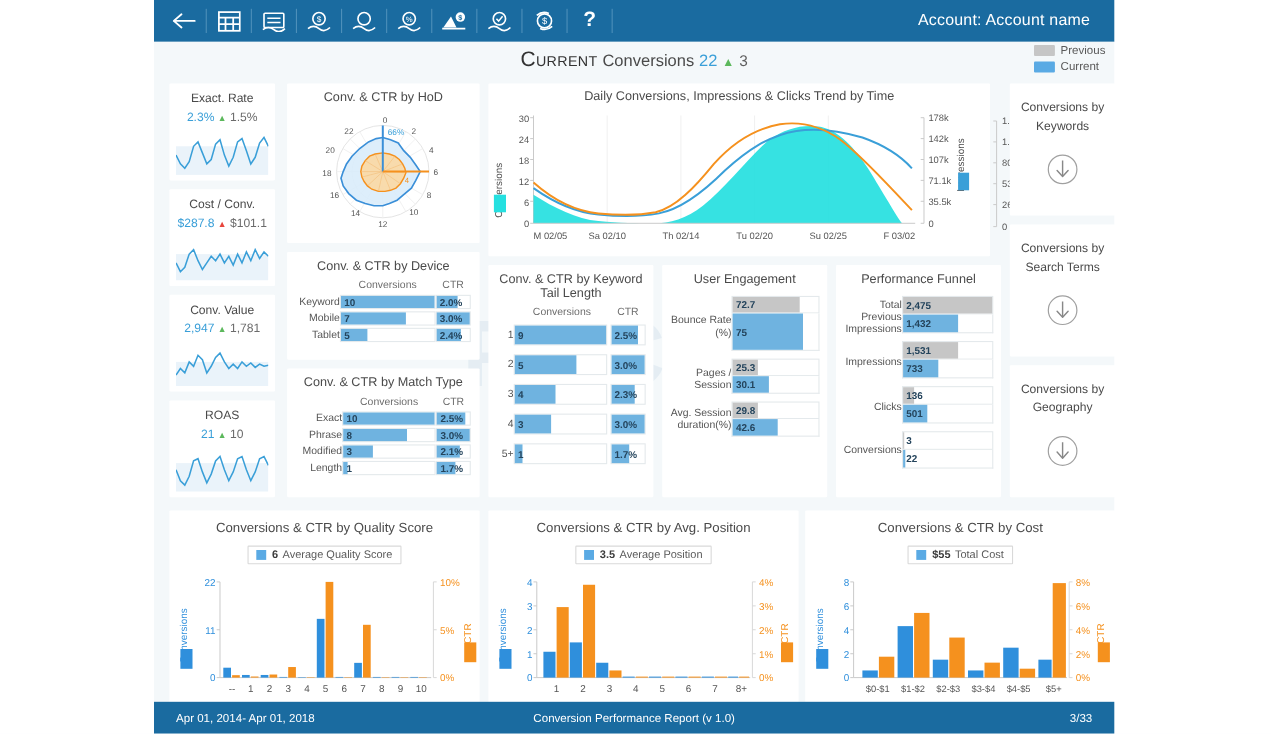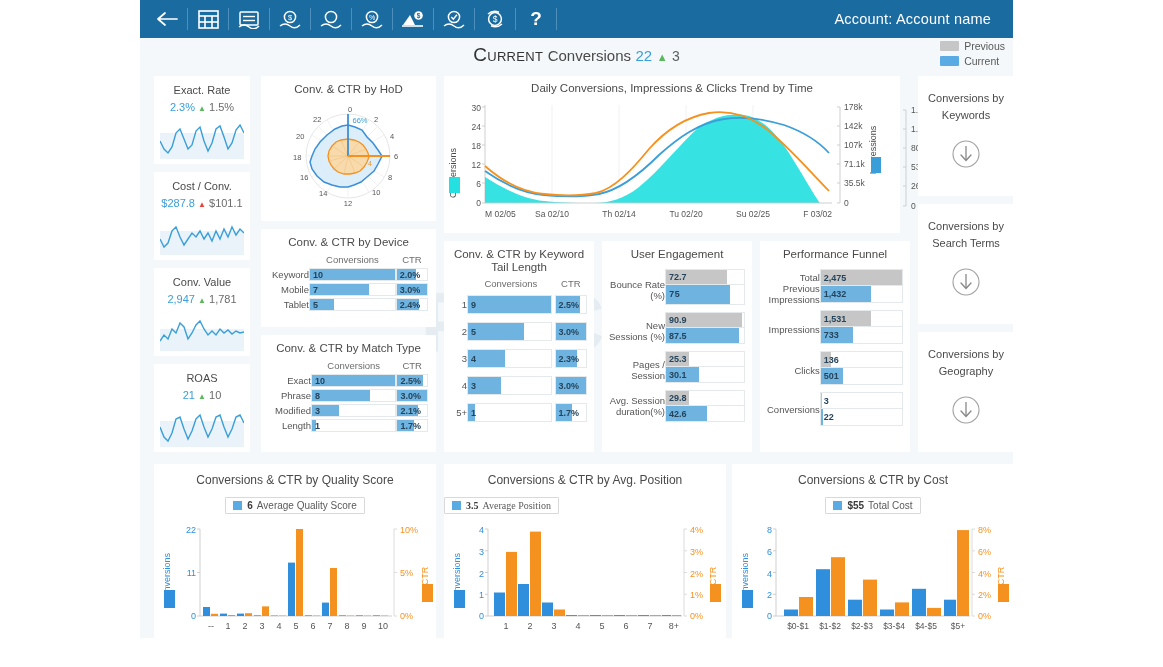--- a/index.html
+++ b/index.html
@@ -652,39 +652,23 @@
               <tr>
             <td class="rowlabel" style="width:56px; line-height:11px;">
               <span>Bounce Rate</span><br>
               <span>(%)</span>
             </td>
             <td style="padding-bottom:6px;">
               <div class="barcell" style="height:16px;">
                     <div class="bar bar-grey" style="width:78%"></div>
                     <span class="barval">72.7</span>
                   </div>
-              <div class="barcell" style="height:20px; border-top:none;font-family:Liberation Mono, monospace;">
+              <div class="barcell" style="height:34px; border-top:none;">
                     <div class="bar" style="width:82%"></div>
                     <span class="barval">75</span>
-                  </div>
-            </td>
-          </tr>
-          <tr>
-            <td class="rowlabel" style="line-height:11px;">
-              <span>New</span><br>
-              <span>Sessions (%)</span>
-            </td>
-            <td style="padding-bottom:6px;">
-              <div class="barcell" style="height:16px;">
-                    <div class="bar bar-grey" style="width:97%"></div>
-                    <span class="barval">90.9</span>
-                  </div>
-              <div class="barcell" style="height:16px; border-top:none;">
-                    <div class="bar" style="width:94%"></div>
-                    <span class="barval">87.5</span>
                   </div>
             </td>
           </tr>
           <tr>
             <td class="rowlabel" style="line-height:11px;">
               <span>Pages /</span><br>
               <span>Session</span>
             </td>
             <td style="padding-bottom:6px;">
               <div class="barcell" style="height:16px;">
@@ -898,21 +882,21 @@
           <text x="246" y="17" font-size="9" fill="#f5911e">10%</text>
           <text x="246" y="60" font-size="9" fill="#f5911e">5%</text>
           <text x="246" y="103" font-size="9" fill="#f5911e">0%</text>
           <text x="274" y="60" font-size="9" fill="#f5911e" text-anchor="middle" transform="rotate(-90 274 60)">CTR</text>
           <rect x="268" y="68" width="11" height="18" fill="#f5911e"></rect>
         </svg>
       </div>
 
       <div class="card" style="left:290px; top:392px; width:282px; height:188px;">
         <div class="card-title" style="font-size:12px; padding-top:10px;">Conversions &amp; CTR by Avg. Position</div>
-        <div style="margin-top:9px;font-family:Liberation Serif, serif;">
+        <div style="text-align:center; margin-top:9px;">
           <span class="chart-legend">
             <span class="sw"></span>
             <b>3.5</b>
             <span>Average Position</span>
           </span>
         </div>
         <svg width="282" height="126" viewBox="0 0 282 126" style="margin-top:2px;">
           <text x="16" y="62" font-size="9" fill="#2f8fdc" text-anchor="middle" transform="rotate(-90 16 62)">Conversions</text>
           <rect x="10" y="74" width="11" height="18" fill="#2f8fdc"></rect>
           <text x="40" y="17" font-size="9" fill="#2f8fdc" text-anchor="end">4</text>
@@ -1037,14 +1021,19 @@
           <text x="246" y="82.3" font-size="9" fill="#f5911e">2%</text>
           <text x="246" y="103" font-size="9" fill="#f5911e">0%</text>
           <text x="272" y="60" font-size="9" fill="#f5911e" text-anchor="middle" transform="rotate(-90 272 60)">CTR</text>
           <rect x="266" y="68" width="11" height="18" fill="#f5911e"></rect>
         </svg>
       </div>
 
     </div>
   </div>
 
+  <div class="footer">
+    <div class="fl">Apr 01, 2014- Apr 01, 2018</div>
+    <div class="fc">Conversion Performance Report (v 1.0)</div>
+    <div class="fr">3/33</div>
+  </div>
 
 </div>
 
 </body></html>

